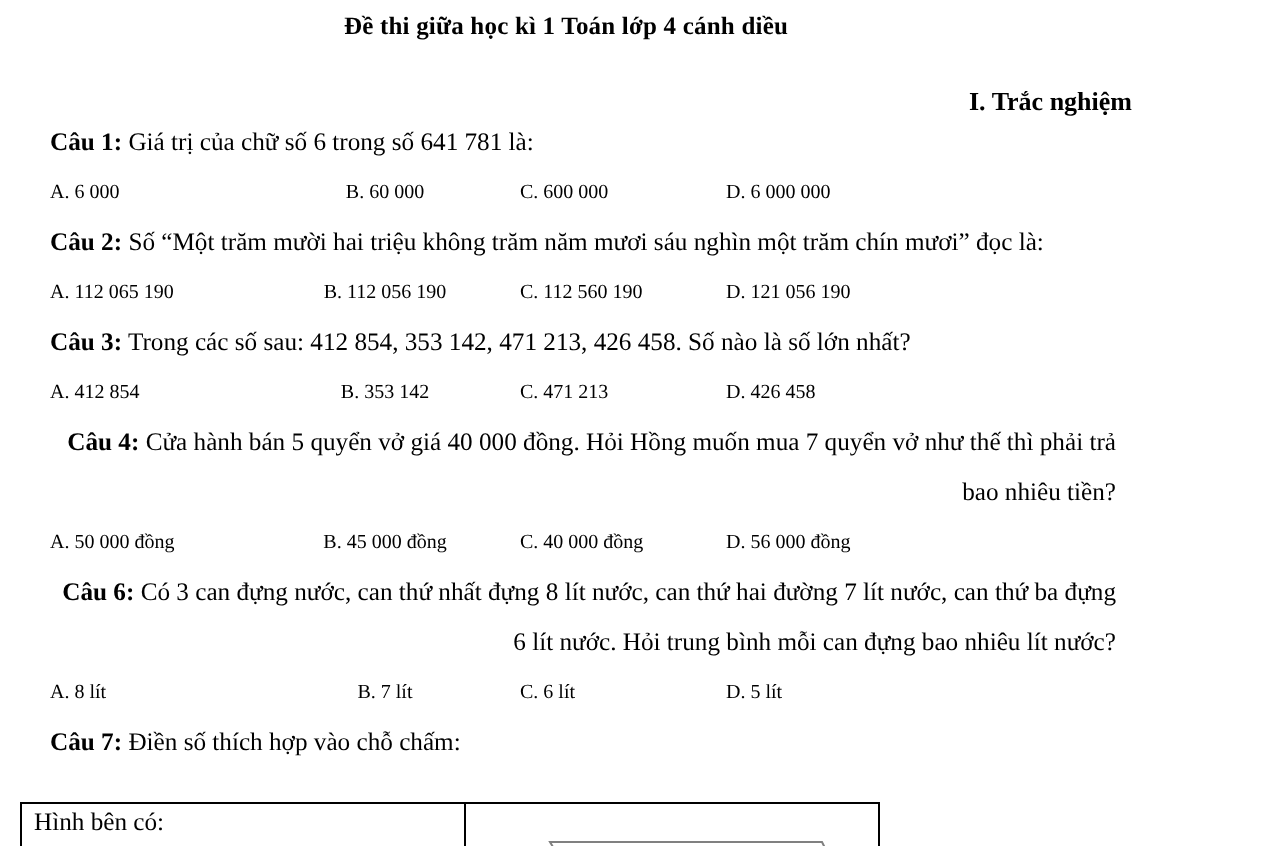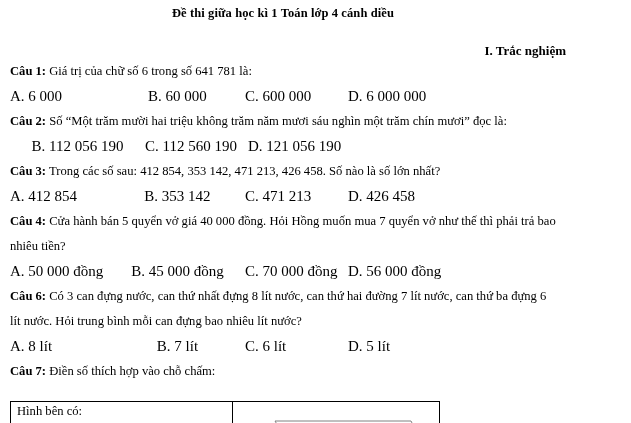--- a/index.html
+++ b/index.html
@@ -31,37 +31,38 @@
   }
   .section-heading {
     font-weight: bold;
     font-size: 13px;
     margin-left: 10px;
     margin-top: 23px;
     line-height: 16px;
     text-align: right;
   }
   .q-block {
-    margin-left: 10px;
+    margin-left: 25px;
     margin-right: 8px;
   }
   .q-text {
     font-size: 12.6px;
     line-height: 25px;
     white-space: nowrap;
   }
   .q-text.wrap {
     white-space: normal;
+    text-align: right;
   }
   .q-label {
     font-weight: bold;
   }
   .opts {
     display: flex;
-    font-size: 15px;
+    font-size: 10px;
     line-height: 25px;
     white-space: nowrap;
   }
   .opt-a { width: 100px; flex: 0 0 100px; }
   .opt-b { width: 135px; flex: 0 0 135px; text-align: center; }
   .opt-c { width: 103px; flex: 0 0 103px; }
   .opt-d { flex: 0 0 auto; }
 
   .bottom-table {
     position: absolute;
@@ -107,20 +108,21 @@
         <span class="opt-a">A. 6 000</span>
         <span class="opt-b">B. 60 000</span>
         <span class="opt-c">C. 600 000</span>
         <span class="opt-d">D. 6 000 000</span>
       </div>
     </div>
 
     <div>
       <div class="q-text"><span class="q-label">Câu 2:</span><span> Số “Một trăm mười hai triệu không trăm năm mươi sáu nghìn một trăm chín mươi” đọc là:</span></div>
       <div class="opts">
+        <span class="opt-a">A. 112 065 190</span>
         <span class="opt-b">B. 112 056 190</span>
         <span class="opt-c">C. 112 560 190</span>
         <span class="opt-d">D. 121 056 190</span>
       </div>
     </div>
 
     <div>
       <div class="q-text"><span class="q-label">Câu 3:</span><span> Trong các số sau: 412 854, 353 142, 471 213, 426 458. Số nào là số lớn nhất?</span></div>
       <div class="opts">
         <span class="opt-a">A. 412 854</span>
@@ -128,21 +130,21 @@
         <span class="opt-c">C. 471 213</span>
         <span class="opt-d">D. 426 458</span>
       </div>
     </div>
 
     <div>
       <div class="q-text wrap"><span class="q-label">Câu 4:</span><span> Cửa hành bán 5 quyển vở giá 40 000 đồng. Hỏi Hồng muốn mua 7 quyển vở như thế thì phải trả bao nhiêu tiền?</span></div>
       <div class="opts">
         <span class="opt-a">A. 50 000 đồng</span>
         <span class="opt-b">B. 45 000 đồng</span>
-        <span class="opt-c">C. 70 000 đồng</span>
+        <span class="opt-c">C. 40 000 đồng</span>
         <span class="opt-d">D. 56 000 đồng</span>
       </div>
     </div>
 
 
     <div>
       <div class="q-text wrap"><span class="q-label">Câu 6:</span><span> Có 3 can đựng nước, can thứ nhất đựng 8 lít nước, can thứ hai đường 7 lít nước, can thứ ba đựng 6 lít nước. Hỏi trung bình mỗi can đựng bao nhiêu lít nước?</span></div>
       <div class="opts">
         <span class="opt-a">A. 8 lít</span>
         <span class="opt-b">B. 7 lít</span>

